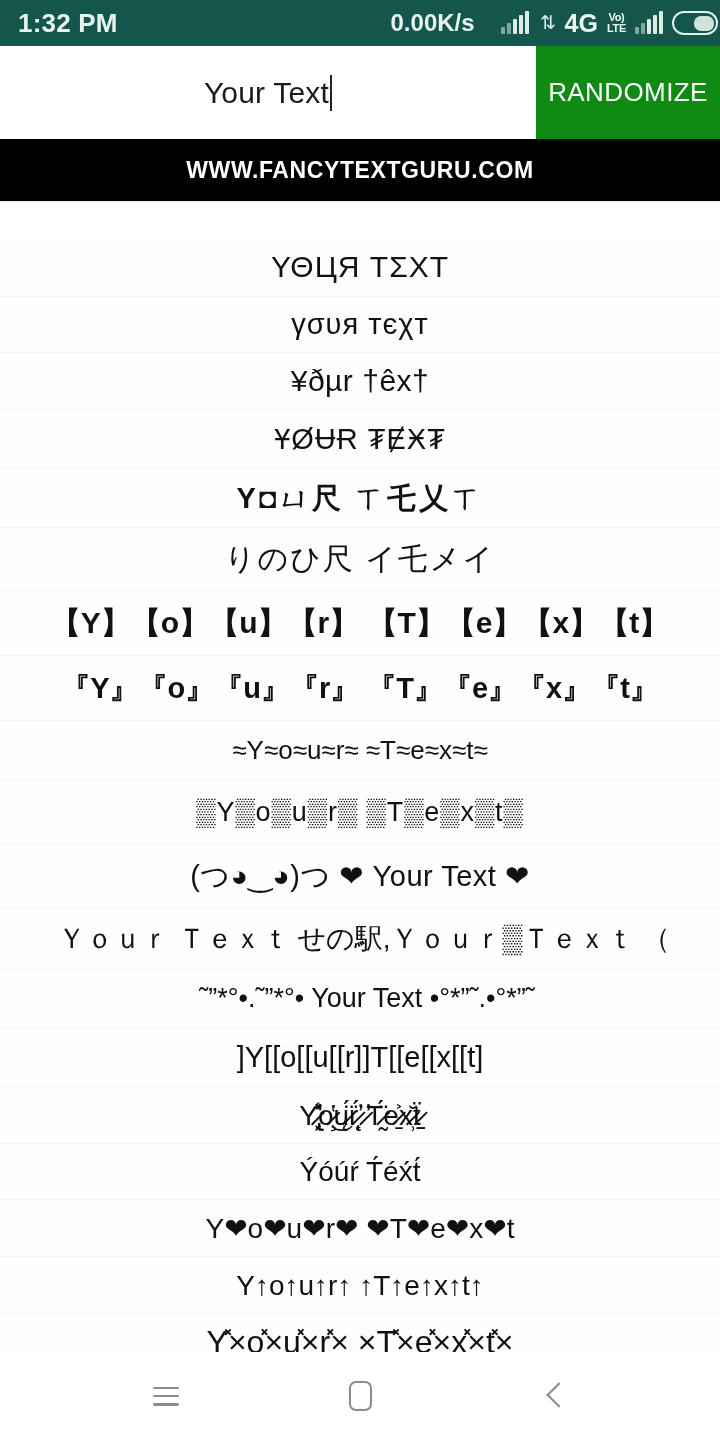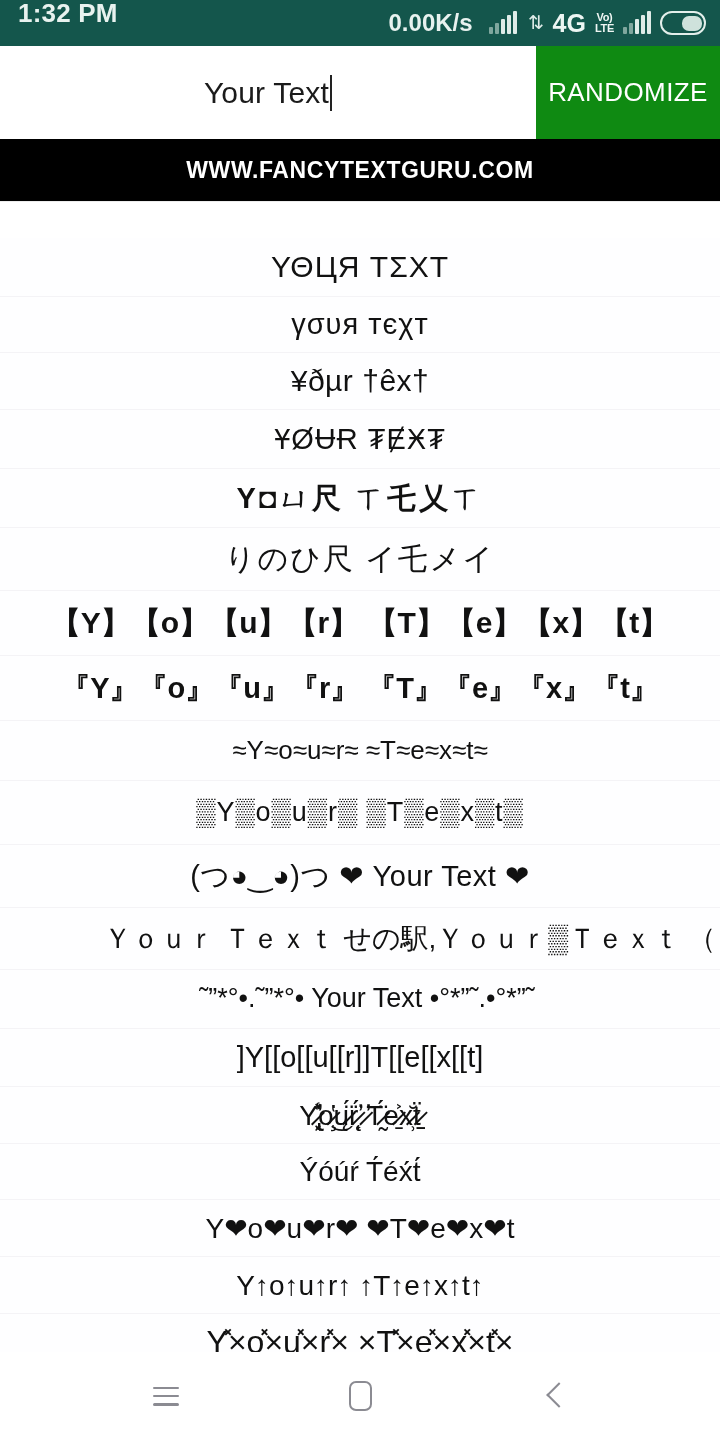--- a/index.html
+++ b/index.html
@@ -21,43 +21,44 @@
     display: flex;
     flex-direction: column;
     background: #ffffff;
   }
 
   
   .status-bar {
     height: 46px;
     background: #14564c;
     display: flex;
+    align-items: center;
     justify-content: space-between;
-    padding: 0 14px 0 18px;
+    padding: 0 2px 0 18px;
     box-sizing: border-box;
     flex: 0 0 auto;
   }
   .status-clock {
     color: #e8f2ef;
     font-size: 26px;
     font-weight: bold;
     letter-spacing: 0.2px;
     line-height: 1;
   }
   .status-right {
     display: flex;
     align-items: center;
     gap: 9px;
   }
   .status-speed {
     color: #e8f2ef;
     font-size: 24px;
     font-weight: bold;
     line-height: 1;
-    margin-right: 7px;
+    margin-right: 17px;
   }
   .sig-bars {
     display: flex;
     align-items: flex-end;
     gap: 2px;
     height: 22px;
   }
   .sig-bars i {
     display: block;
     width: 4px;
@@ -232,21 +233,21 @@
   .r16 { height: 55px; }
   .r16 .txt { font-size: 28px; letter-spacing: 0px; }
   .r17 { height: 57px; }
   .r17 .txt { font-size: 28px; letter-spacing: 0px; }
   .r18 { height: 57px; }
   .r18 .txt { font-size: 28px; letter-spacing: 0px; }
   .r19 { height: 56px; }
   .r19 .txt { font-size: 32px; letter-spacing: 0px; }
 
   .row.wide {
-    justify-content: flex-end;
+    justify-content: center;
     padding-left: 12px;
   }
   .row.heart .txt { color: #111; }
   .tail-space {
     height: 68px;
     background: #ffffff;
     border-top: 1px solid #efeff1;
   }
 
   

